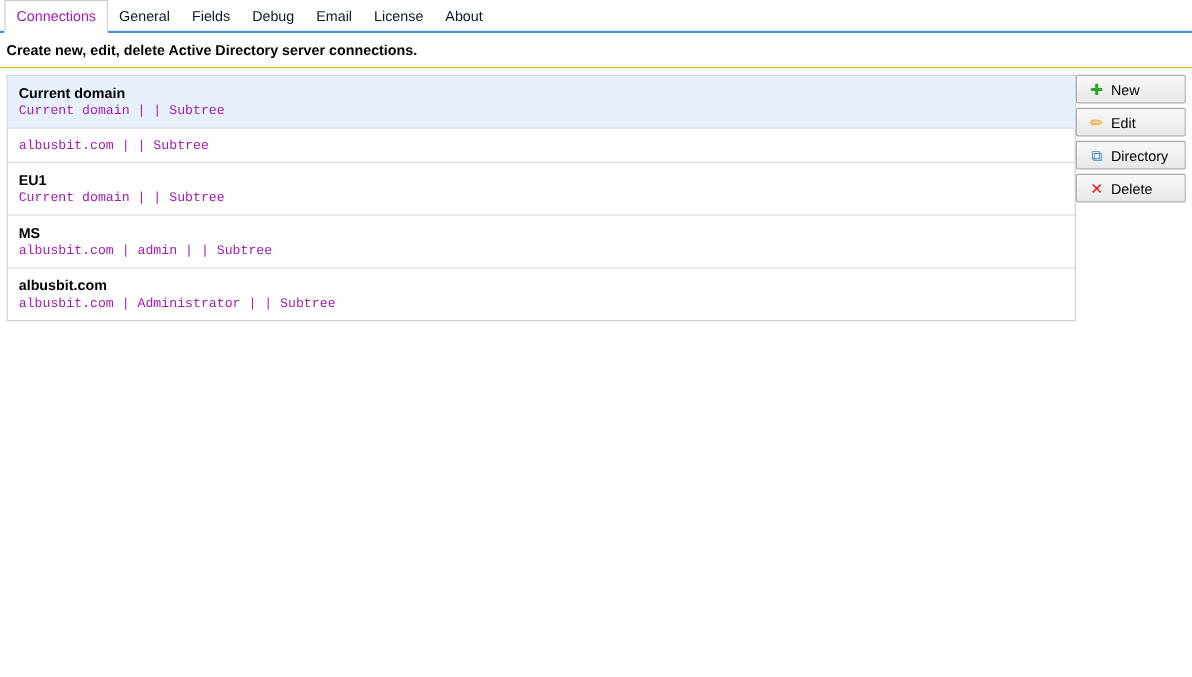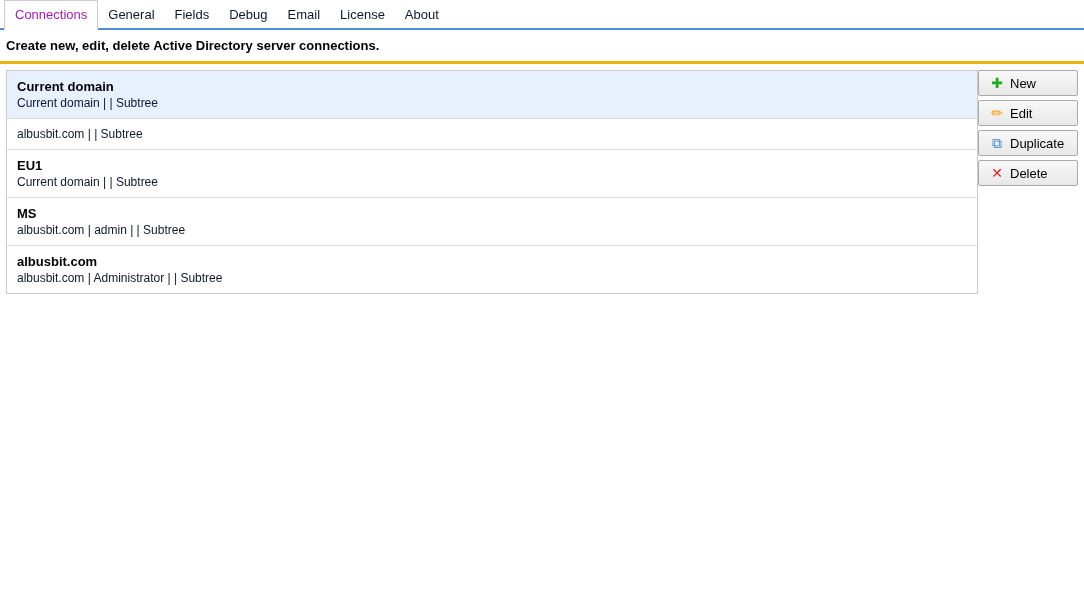--- a/index.html
+++ b/index.html
@@ -32,21 +32,21 @@
       border-bottom: 2px solid #fff;
       margin-bottom: -2px;
       color: #a21caf;
     }
 
     
     .description {
       padding: 8px 6px;
       font-size: 13px;
       font-weight: bold;
-      border-bottom: 3px solid #eab308;
+      border-bottom: 1px solid #eab308;
     }
 
     
     .main-layout {
       display: flex;
       padding: 6px;
       gap: 0;
     }
 
     
@@ -66,21 +66,22 @@
     .connection-item.selected {
       background: #e8f0fe;
     }
     .connection-name {
       font-weight: bold;
       font-size: 13px;
       margin-bottom: 2px;
     }
     .connection-details {
       font-size: 12px;
-      color: #0f172a;
+      color: #a21caf;
+      font-family: Liberation Mono, monospace;
     }
 
     
     .action-buttons {
       display: flex;
       flex-direction: column;
       gap: 4px;
       min-width: 100px;
     }
     .action-btn {
@@ -153,20 +154,20 @@
     <button class="action-btn">
       <span class="btn-icon icon-new">✚</span>
       <span>New</span>
     </button>
     <button class="action-btn">
       <span class="btn-icon icon-edit">✏</span>
       <span>Edit</span>
     </button>
     <button class="action-btn">
       <span class="btn-icon icon-duplicate">⧉</span>
-      <span>Duplicate</span>
+      <span>Directory</span>
     </button>
     <button class="action-btn">
       <span class="btn-icon icon-delete">✕</span>
       <span>Delete</span>
     </button>
   </div>
 </div>
 
 </body></html>

